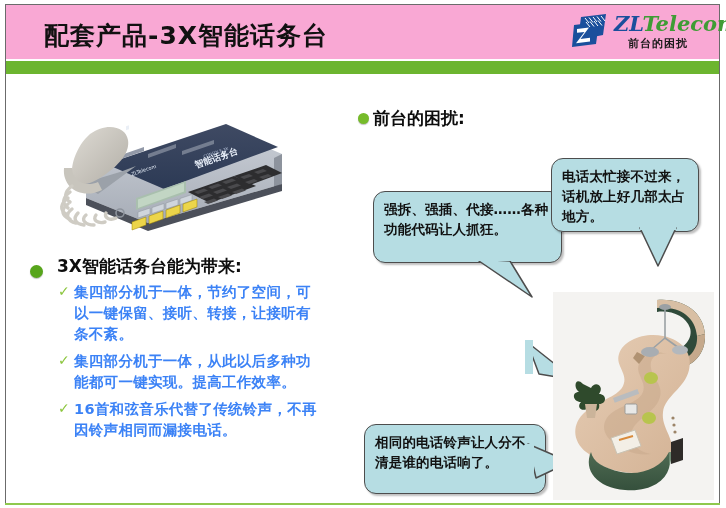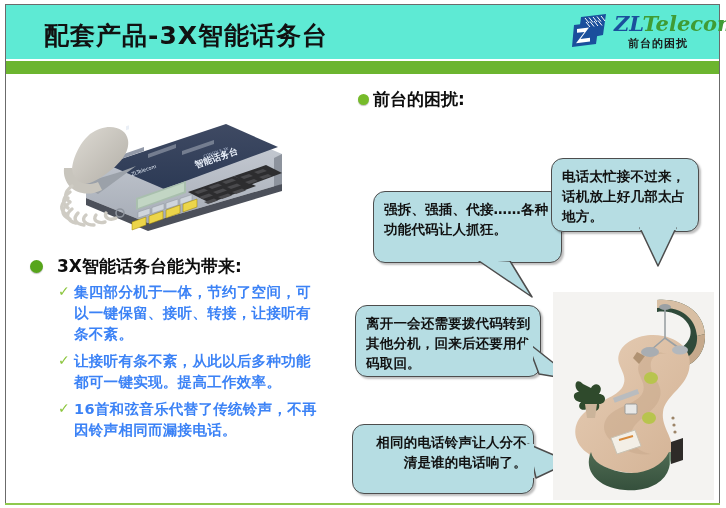--- a/index.html
+++ b/index.html
@@ -17,21 +17,21 @@
   }
   
   .frame-left{position:absolute;left:5px;top:4px;width:1px;height:500px;background:#6b6b6b;}
   .frame-right{position:absolute;left:719px;top:4px;width:1px;height:500px;background:#6b6b6b;}
   .frame-top{position:absolute;left:5px;top:4px;width:715px;height:1px;background:#6b6b6b;}
   .frame-bottom{position:absolute;left:5px;top:503px;width:715px;height:2px;background:#8fc94d;}
 
   
   .header{
     position:absolute;left:6px;top:5px;width:713px;height:54px;
-    background:#5eead4;
+    background:#f9a8d4;
   }
   .title{
     position:absolute;left:38px;top:14px;
     font-size:25px;font-weight:bold;color:#111111;
     letter-spacing:1px;
     white-space:nowrap;
     font-family:"DejaVu Sans","Liberation Sans",sans-serif;
   }
   .greenbar{
     position:absolute;left:6px;top:61px;width:713px;height:13px;
@@ -60,21 +60,21 @@
   }
 
   
   .phone-wrap{
     position:absolute;left:28px;top:92px;width:270px;height:152px;
   }
 
   
   .left-head{
     position:absolute;left:30px;top:255px;width:300px;
-    display:flex;align-items:center;
+    display:flex;align-items:flex-end;
   }
   .dot-green{
     width:13px;height:13px;border-radius:50%;
     background:#57a51b;display:inline-block;flex:0 0 auto;
     box-shadow:0 1px 1px rgba(0,0,0,.25);
   }
   .left-head-text{
     margin-left:14px;
     font-size:17px;font-weight:bold;color:#0d0d0d;
     white-space:nowrap;
@@ -89,21 +89,21 @@
     flex:0 0 auto;width:16px;margin-top:2px;
     color:#8cc63e;font-size:14px;font-weight:bold;line-height:1;
   }
   .li-text{
     font-size:14.5px;font-weight:bold;color:#3b82f6;
     line-height:21px;letter-spacing:.3px;
   }
 
   
   .right-head{
-    position:absolute;left:358px;top:88px;
+    position:absolute;left:358px;top:107px;
     display:flex;align-items:center;
   }
   .right-head .dot-green{width:11px;height:11px;background:#76bb2a;}
   .right-head-text{
     margin-left:4px;font-size:17px;font-weight:bold;color:#0d0d0d;white-space:nowrap;
   }
 
   .bubble{
     position:absolute;
     background:#b6dde3;
@@ -264,21 +264,21 @@
     <span class="left-head-text">3X智能话务台能为带来:</span>
   </div>
 
   <div class="left-list">
     <div class="li">
       <span class="check">✓</span>
       <span class="li-text">集四部分机于一体，节约了空间，可以一键保留、接听、转接，让接听有条不紊。</span>
     </div>
     <div class="li">
       <span class="check">✓</span>
-      <span class="li-text">让接听有条不紊，从此以后多种功能都可一键实现。提高工作效率。</span>
+      <span class="li-text">集四部分机于一体，从此以后多种功能都可一键实现。提高工作效率。</span>
     </div>
     <div class="li">
       <span class="check">✓</span>
       <span class="li-text">16首和弦音乐代替了传统铃声，不再因铃声相同而漏接电话。</span>
     </div>
   </div>
 
   <div class="right-head">
     <span class="dot-green"></span>
     <span class="right-head-text">前台的困扰:</span>
@@ -293,29 +293,26 @@
   </svg>
 
   <div class="bubble" style="left:551px;top:158px;width:148px;height:74px;padding-left:6px;">
     <div class="btxt">电话太忙接不过来，话机放上好几部太占地方。</div>
   </div>
   <svg class="tail" style="left:636px;top:224px;width:58px;height:48px;" viewBox="0 0 58 48">
     <polygon points="4,4 40,4 22,42" fill="#b6dde3" stroke="#4d4d4d" stroke-width="1.5" stroke-linejoin="round"></polygon>
     <rect x="4" y="0" width="36" height="6" fill="#b6dde3"></rect>
   </svg>
 
-  <div class="bubble" style="left:355px;top:305px;width:186px;height:72px;">
-    <div class="btxt">离开一会还需要拨代码转到其他分机，回来后还要用代码取回。</div>
-  </div>
   <svg class="tail" style="left:525px;top:336px;width:56px;height:48px;" viewBox="0 0 56 48">
     <polygon points="2,6 14,38 50,44" fill="#b6dde3" stroke="#4d4d4d" stroke-width="1.5" stroke-linejoin="round"></polygon>
     <rect x="0" y="4" width="8" height="34" fill="#b6dde3"></rect>
   </svg>
 
-  <div class="bubble" style="left:352px;top:424px;width:182px;height:70px;text-align:right;">
+  <div class="bubble" style="left:364px;top:424px;width:182px;height:70px;">
     <div class="btxt">相同的电话铃声让人分不清是谁的电话响了。</div>
   </div>
   <svg class="tail" style="left:526px;top:440px;width:48px;height:44px;" viewBox="0 0 48 44">
     <polygon points="2,4 44,22 10,38" fill="#b6dde3" stroke="#4d4d4d" stroke-width="1.5" stroke-linejoin="round"></polygon>
     <rect x="0" y="4" width="8" height="34" fill="#b6dde3"></rect>
   </svg>
 
   <div class="desk-photo">
     <svg width="161" height="208" viewBox="0 0 161 208">
       <defs>

